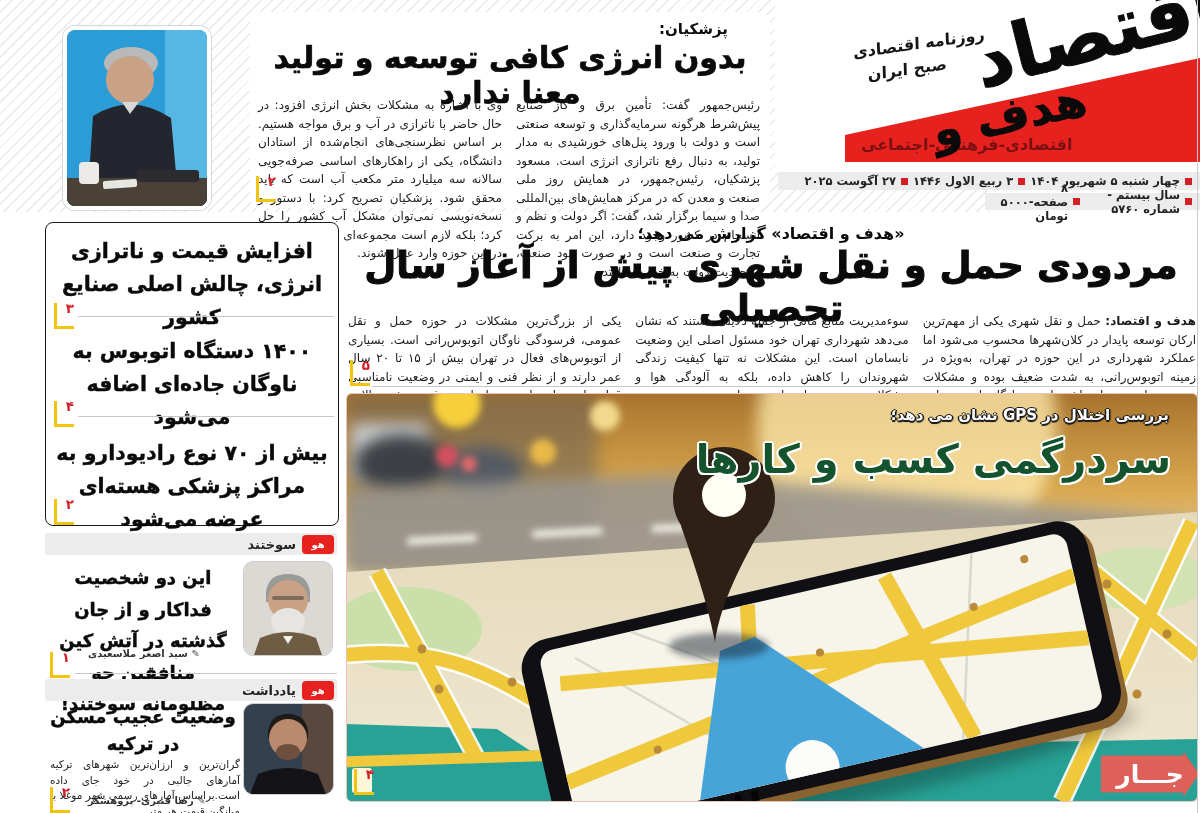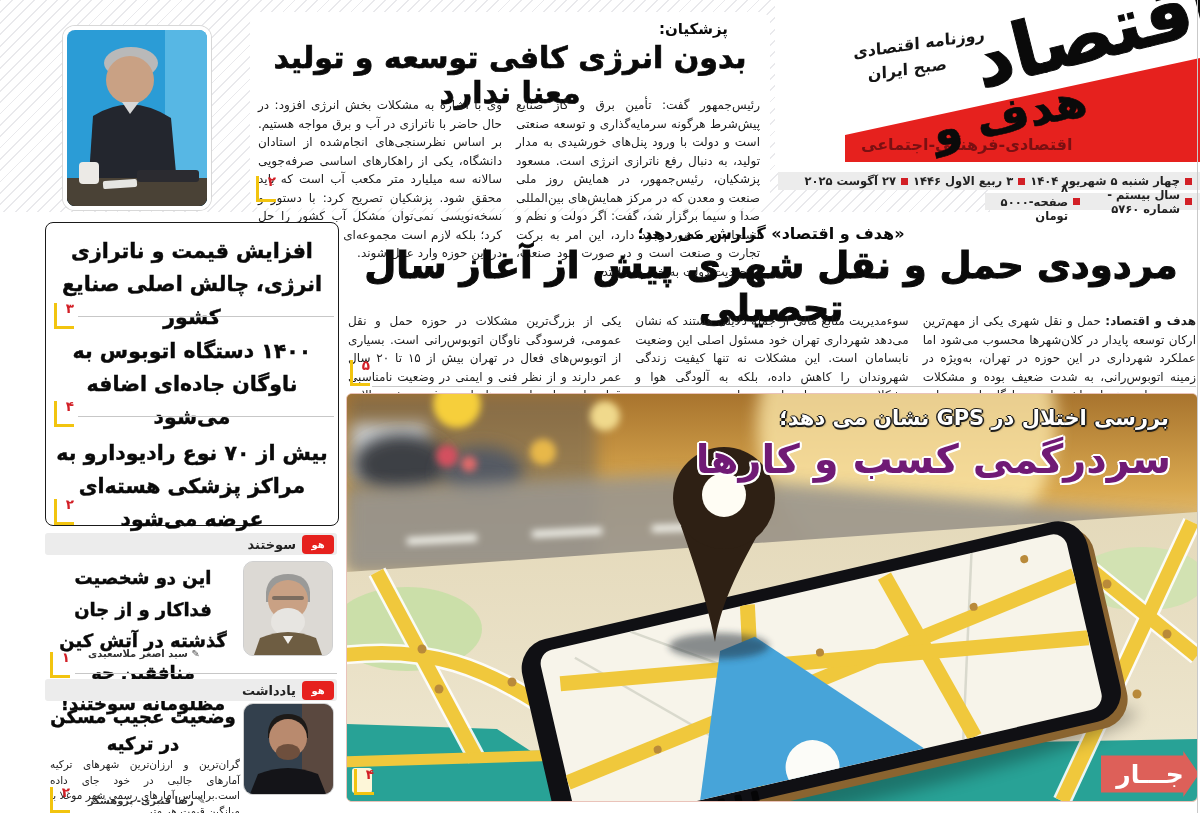--- a/index.html
+++ b/index.html
@@ -50,23 +50,23 @@
   .smallbody{font-size:10.5px;line-height:15.5px;text-align:justify;color:#222;}
   .ph-frame{border-radius:10px;border:1px solid #cfcfcf;overflow:hidden;background:#ddd;}
   
   .lead-kicker{font-size:16px;font-weight:bold;text-align:center;color:#0a0a0a;}
   .lead-h{font-size:37px;font-weight:bold;text-align:center;color:#0a0a0a;
           -webkit-text-stroke:1px #0a0a0a;letter-spacing:-.5px;}
   .cols3{display:flex;gap:14px;}
   .cols3 > div{flex:1;}
   
   .photobox{border:1px solid #eac3ba;border-radius:6px;overflow:hidden;background:#c9a45c;}
-  .photo-kicker{font-size:21px;font-weight:bold;color:#fff;text-align:left;
+  .photo-kicker{font-size:15px;font-weight:bold;color:#fff;text-align:left;
     text-shadow:-1.5px 0 #1c1c1c,1.5px 0 #1c1c1c,0 -1.5px #1c1c1c,0 1.5px #1c1c1c,1px 1px 2px #000;}
-  .photo-title{font-size:40px;font-weight:bold;color:#701a75;text-align:left;letter-spacing:-1px;
+  .photo-title{font-size:40px;font-weight:bold;color:#14532d;text-align:left;letter-spacing:-1px;
     text-shadow:-2px 0 #fff,2px 0 #fff,0 -2px #fff,0 2px #fff,-1.5px -1.5px #fff,1.5px 1.5px #fff,
                 -1.5px 1.5px #fff,1.5px -1.5px #fff;}
   .marker-photo{background:#fdf6d8;border-radius:3px;}
   .jaar{background:rgba(236,90,84,.93);color:#fff;font-weight:bold;font-size:25px;
         display:flex;align-items:center;justify-content:center;
         clip-path:polygon(0 10%,84% 10%,84% 0,100% 50%,84% 100%,84% 90%,0 90%);}
   .rightedge{width:1px;background:#c9c9c9;}
 </style>
 </head>
 <body>

